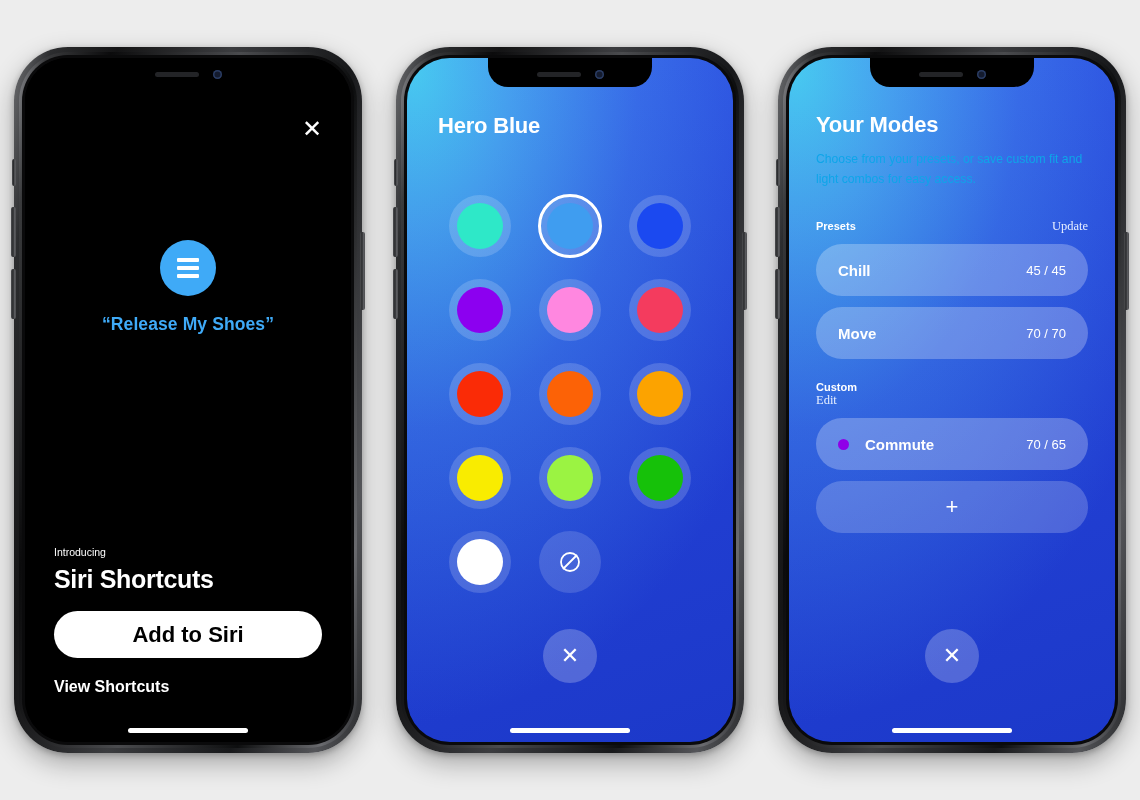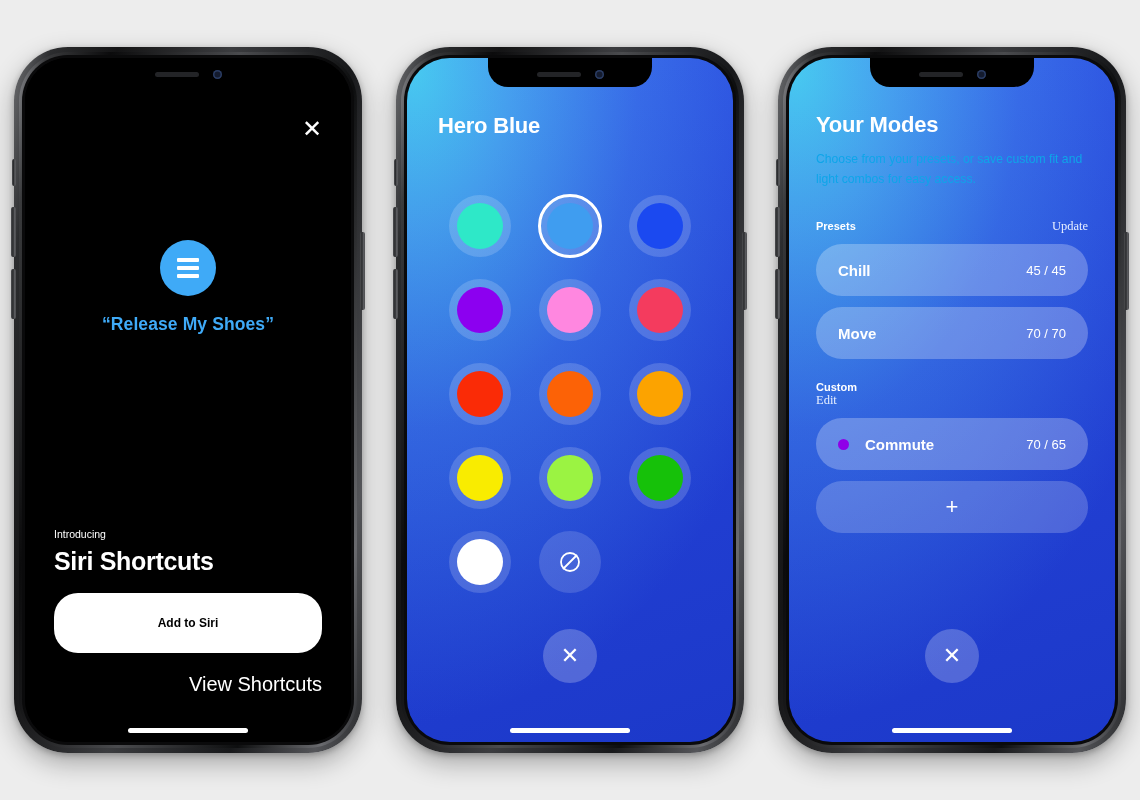--- a/index.html
+++ b/index.html
@@ -81,27 +81,27 @@
     display: flex; flex-direction: column; align-items: center; justify-content: center; gap: 4px;
   }
   .siri-circle span { display:block; width: 22px; height: 4px; background:#fff; border-radius:1px; }
   .siri-phrase { color: #3faaf7; font-size: 17.5px; font-weight: bold; letter-spacing: .1px; }
 
   .s1-body { position: absolute; left: 29px; right: 29px; bottom: 24px; }
   .eyebrow { color:#fff; font-size: 10.5px; margin-bottom: 7px; }
   .s1-title { color:#fff; font-size: 25px; font-weight: bold; letter-spacing:-.3px; margin-bottom: 17px; }
   .s1-para { color:#e9e9e9; font-size: 12.3px; line-height: 24px; margin-bottom: 24px; }
   .btn-primary {
-    display:block; width:100%; height: 60px; border:0; border-radius: 24px;
-    background:#fff; color:#000; font-size: 12px; font-weight: bold;
+    display:block; width:100%; height: 47px; border:0; border-radius: 24px;
+    background:#fff; color:#000; font-size: 22px; font-weight: bold;
     font-family: inherit; cursor: pointer; margin-bottom: 16px;
   }
   .link-secondary {
-    display:block; width: 100%; text-align:right; background:none; border:0;
-    color:#fff; font-size: 20px; font-weight: normal; font-family: inherit;
+    display:block; width: 100%; text-align:left; background:none; border:0;
+    color:#fff; font-size: 16px; font-weight: bold; font-family: inherit;
     cursor: pointer; padding: 4px 0 22px;
   }
 
   
   .blue-bg {
     position:absolute; inset:0;
     background:
       radial-gradient(125% 95% at 2% 2%, #3ec6f0 0%, #3d9bf0 24%, #2f66ea 55%, #1f3fe0 100%);
   }
   .blue-bg::after {

